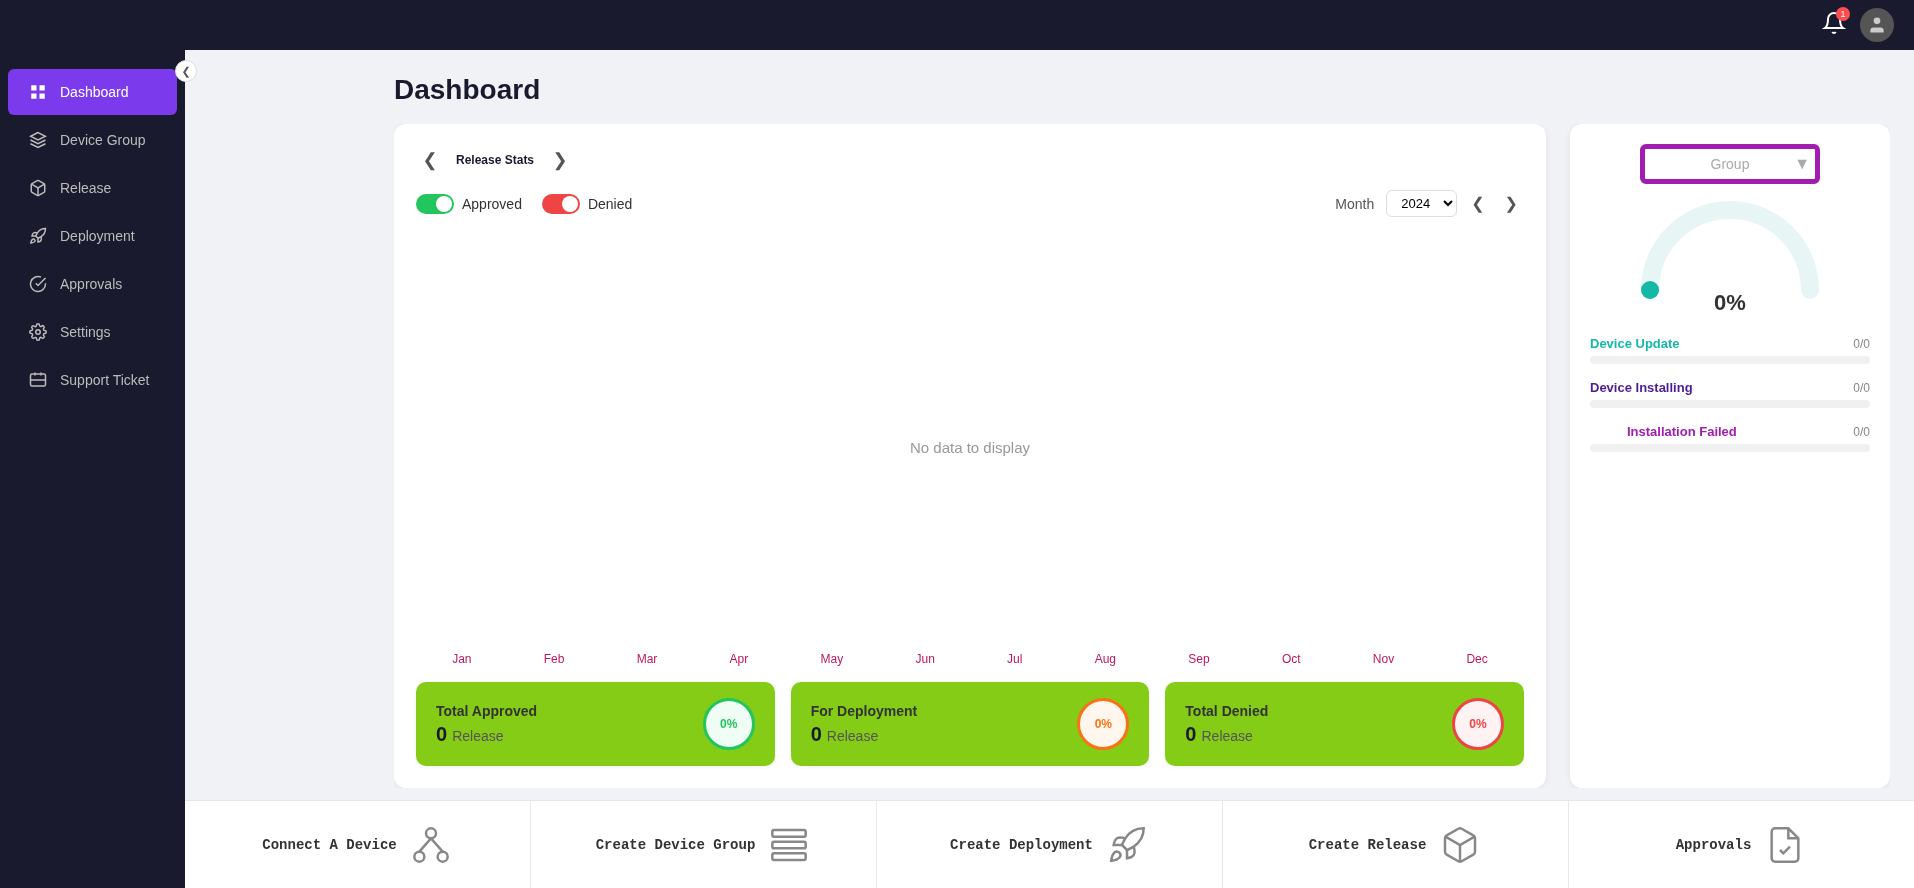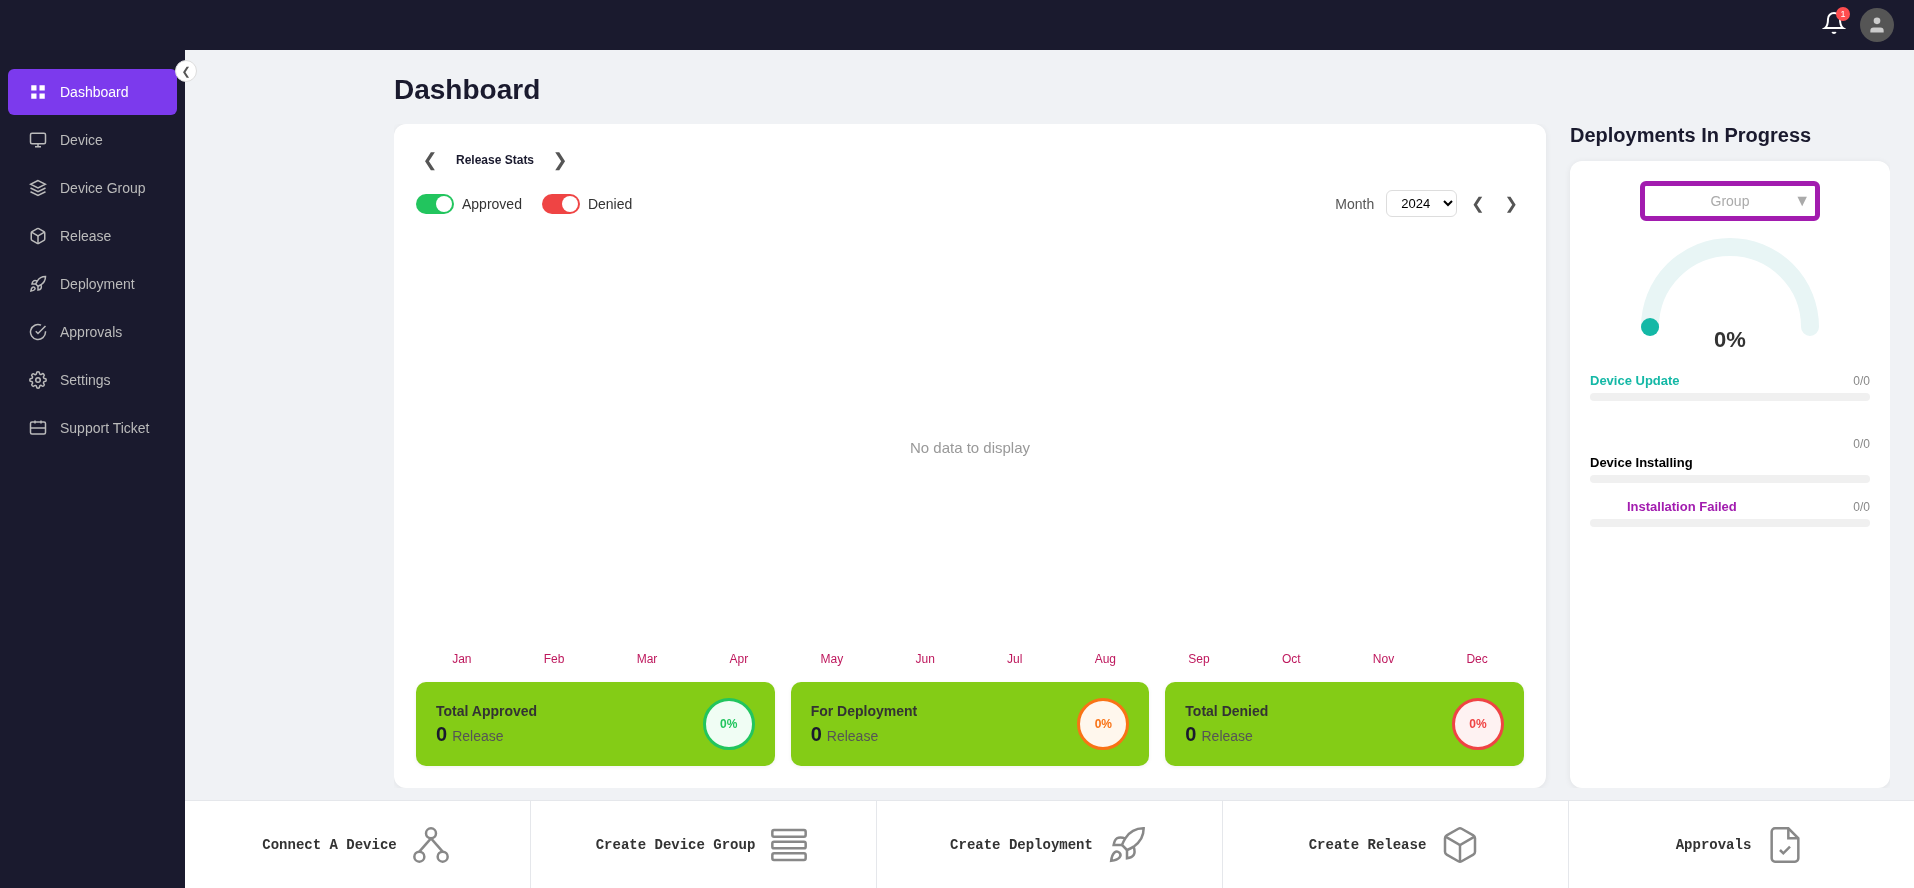--- a/index.html
+++ b/index.html
@@ -291,21 +291,21 @@
     
     .progress-item { margin-bottom: 16px; }
     .progress-header {
       display: flex;
       justify-content: space-between;
       align-items: center;
       margin-bottom: 5px;
     }
     .progress-label { font-size: 13px; font-weight: 600; }
     .progress-label.teal { color: #14b8a6; }
-    .progress-label.orange { color: #000000; margin-top: 38px; }
+    .progress-label.orange { color: #4c1d95; }
     .progress-label.red { color: #a21caf; padding-left: 37px; }
     .progress-count { font-size: 12px; color: #888; }
     .progress-bar-bg {
       height: 8px;
       border-radius: 4px;
       background: #f0f0f0;
       overflow: hidden;
     }
     .progress-bar-fill { height: 100%; border-radius: 4px; }
     .fill-teal { background: #14b8a6; }
@@ -394,29 +394,20 @@
         <svg width="18" height="18" viewBox="0 0 24 24" fill="currentColor">
             <rect x="3" y="3" width="7" height="7"></rect>
             <rect x="14" y="3" width="7" height="7"></rect>
             <rect x="3" y="14" width="7" height="7"></rect>
             <rect x="14" y="14" width="7" height="7"></rect>
           </svg>
       </span>
       <span>Dashboard</span>
     </div>
 
-    <div class="nav-item">
-      <span class="nav-icon">
-        <svg width="18" height="18" viewBox="0 0 24 24" fill="none" stroke="currentColor" stroke-width="2">
-            <rect x="2" y="3" width="20" height="14" rx="2"></rect>
-            <path d="M8 21h8M12 17v4"></path>
-          </svg>
-      </span>
-      <span>Device</span>
-    </div>
 
     <div class="nav-item">
       <span class="nav-icon">
         <svg width="18" height="18" viewBox="0 0 24 24" fill="none" stroke="currentColor" stroke-width="2">
             <polygon points="12 2 2 7 12 12 22 7 12 2"></polygon>
             <polyline points="2 17 12 22 22 17"></polyline>
             <polyline points="2 12 12 17 22 12"></polyline>
           </svg>
       </span>
       <span>Device Group</span>
@@ -560,21 +551,20 @@
             <div class="stat-label">Total Denied</div>
             <div class="stat-value"><span style="font-size:20px;font-weight:700;">0</span> <span style="font-size:14px;font-weight:400;color:#555;">Release</span></div>
           </div>
           <div class="stat-circle red">0%</div>
         </div>
 
       </div>
     </div>
 
     <div class="right-panel">
-      <h2 class="deployments-title">Deployments In Progress</h2>
       <div class="deployments-card">
 
         <div class="group-select-wrapper">
           <div class="group-select-container">
             <select class="group-select">
               <option value="">Group</option>
             </select>
             <span class="select-arrow">▼</span>
           </div>
         </div>

